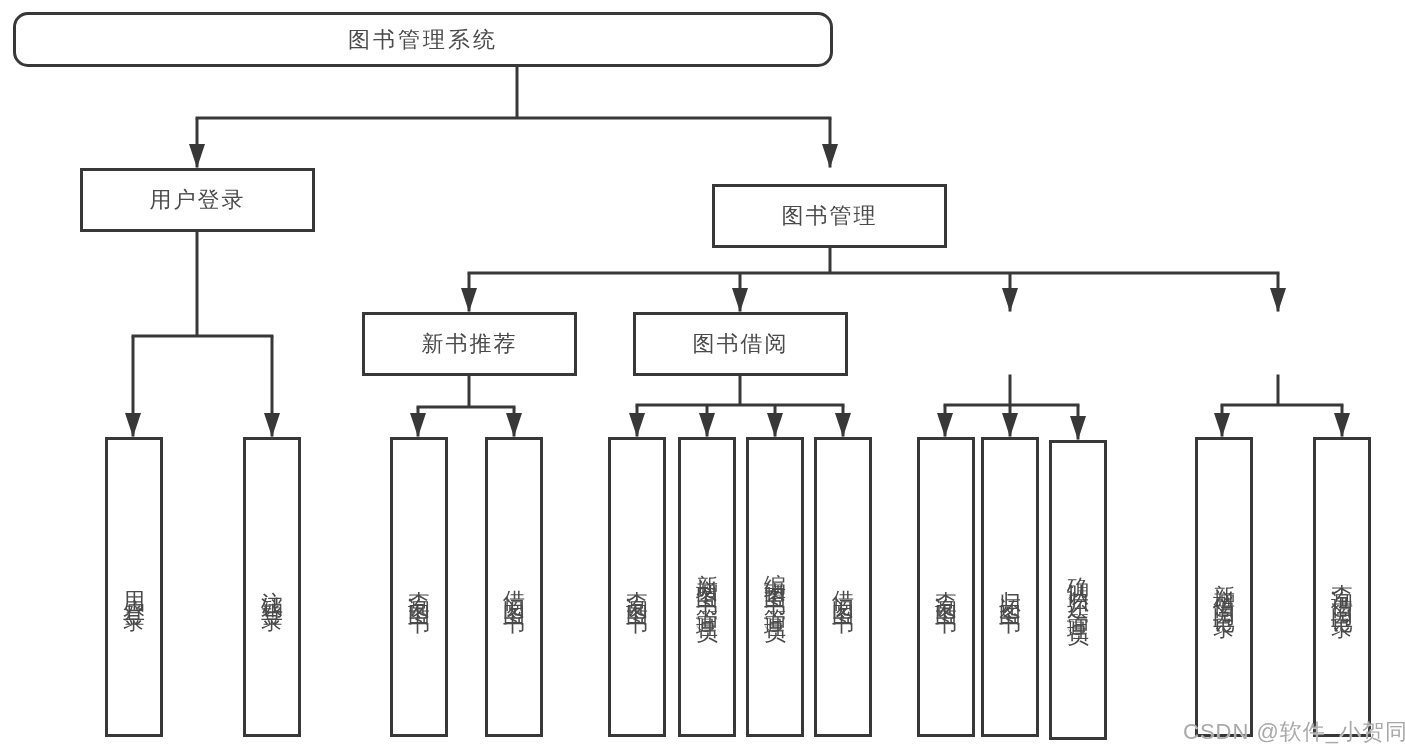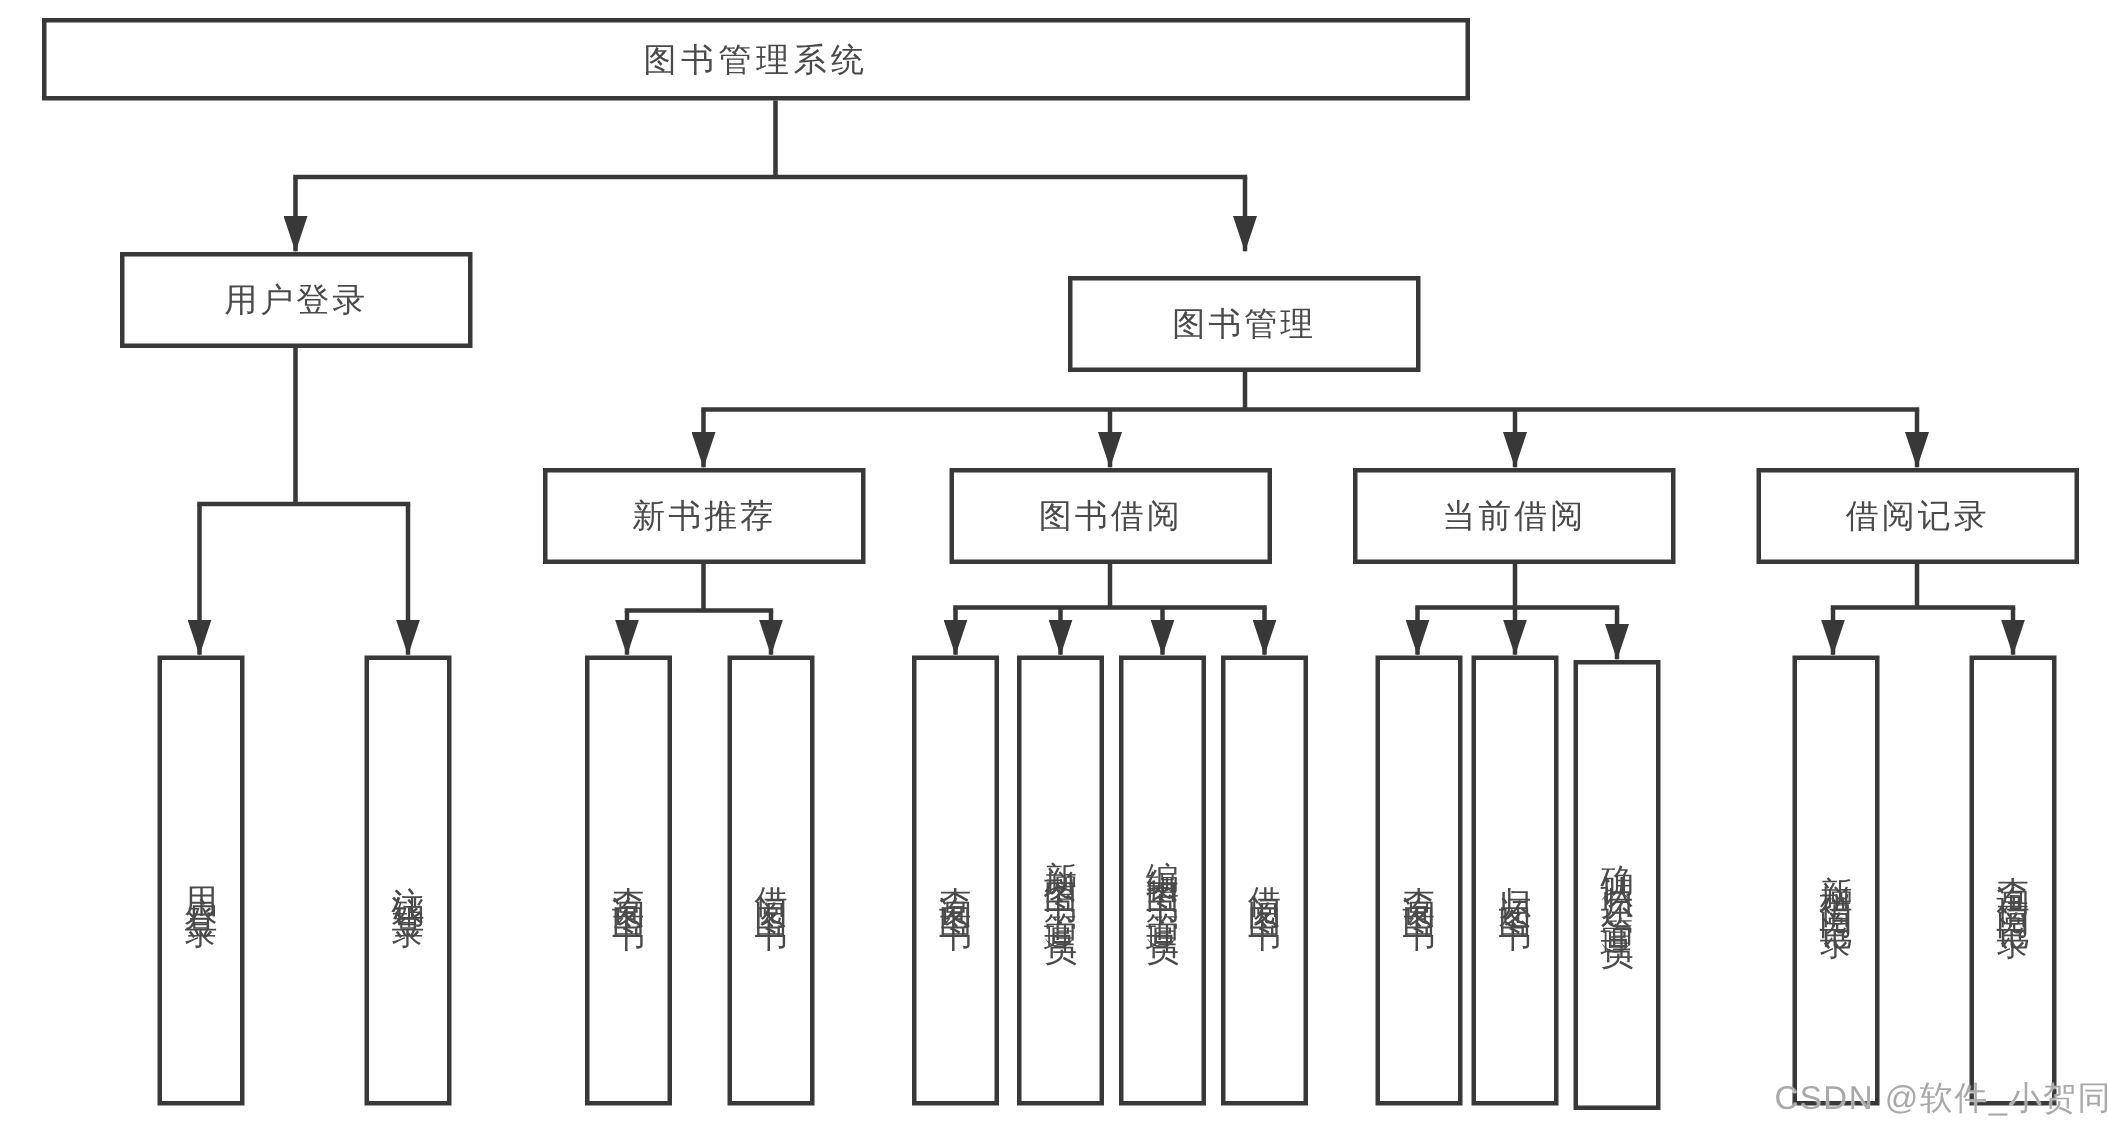--- a/index.html
+++ b/index.html
@@ -14,21 +14,21 @@
   .box{
     position:absolute;
     box-sizing:border-box;
     background:#ffffff;
     border:3px solid #383838;
     display:flex;
     align-items:center;
     justify-content:center;
     color:#4a4a4a;
   }
-  .root{left:28px;top:12px;width:952px;height:55px;}
+  .root{left:13px;top:12px;width:820px;height:55px;border-radius:15px;}
   .root .lbl{font-size:22px;letter-spacing:3px;}
   .lvl{height:64px;}
   .lvl .lbl{font-size:22px;letter-spacing:2px;}
   .lvl2{top:168px;width:235px;}
   .lvl3{top:312px;width:215px;}
   .leaf{top:437px;width:58px;height:300px;}
   .vlbl{
     writing-mode:vertical-rl;
     text-orientation:mixed;
     font-size:22px;
@@ -107,26 +107,20 @@
   <div class="box lvl lvl2" style="left:712px;margin-top:16px;">
     <span class="lbl">图书管理</span>
   </div>
 
   <div class="box lvl lvl3" style="left:633px;">
     <span class="lbl">图书借阅</span>
   </div>
   <div class="box lvl lvl3" style="left:362px;">
     <span class="lbl">新书推荐</span>
   </div>
-  <div class="box lvl lvl3" style="left:902px;">
-    <span class="lbl">当前借阅</span>
-  </div>
-  <div class="box lvl lvl3" style="left:1171px;">
-    <span class="lbl">借阅记录</span>
-  </div>
 
   <div class="box leaf" style="left:105px;">
     <span class="vlbl">用户登录</span>
   </div>
   <div class="box leaf" style="left:243px;">
     <span class="vlbl">注销登录</span>
   </div>
 
   <div class="box leaf" style="left:390px;">
     <span class="vlbl">查询图书</span>

